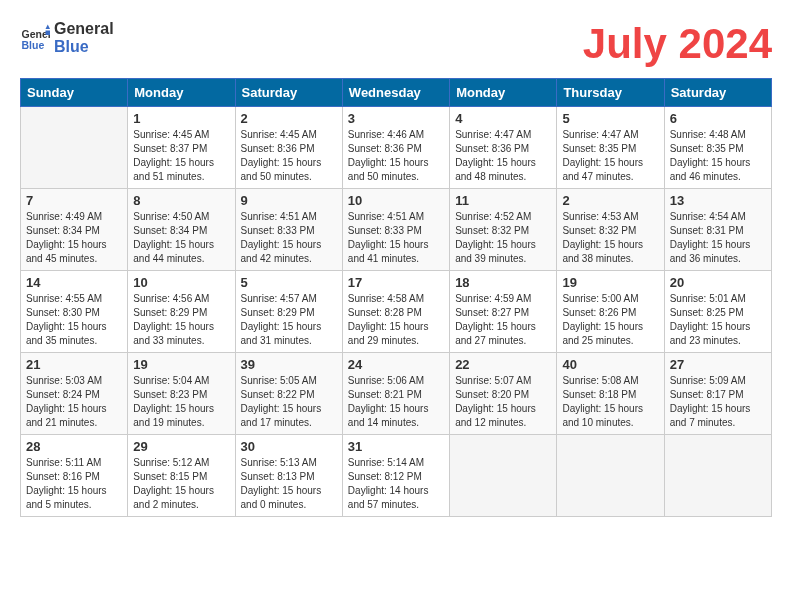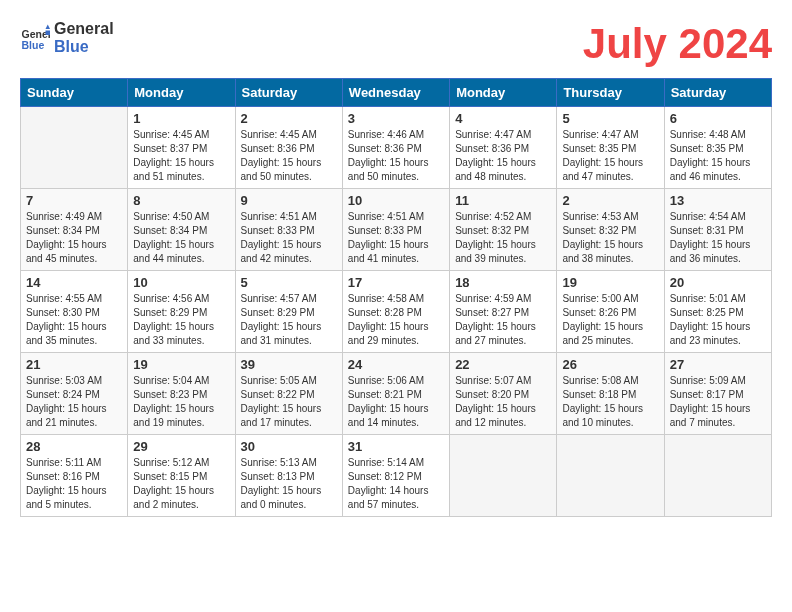--- a/index.html
+++ b/index.html
@@ -215,21 +215,21 @@
         </td>
         <td>
           <span class="day-number">24</span>
           <div class="day-info">Sunrise: 5:06 AM<br>Sunset: 8:21 PM<br>Daylight: 15 hours<br>and 14 minutes.</div>
         </td>
         <td>
           <span class="day-number">22</span>
           <div class="day-info">Sunrise: 5:07 AM<br>Sunset: 8:20 PM<br>Daylight: 15 hours<br>and 12 minutes.</div>
         </td>
         <td>
-          <span class="day-number">26</span>
+          <span class="day-number">40</span>
           <div class="day-info">Sunrise: 5:08 AM<br>Sunset: 8:18 PM<br>Daylight: 15 hours<br>and 10 minutes.</div>
         </td>
         <td>
           <span class="day-number">27</span>
           <div class="day-info">Sunrise: 5:09 AM<br>Sunset: 8:17 PM<br>Daylight: 15 hours<br>and 7 minutes.</div>
         </td>
       </tr>
       <tr>
         <td>
           <span class="day-number">28</span>

